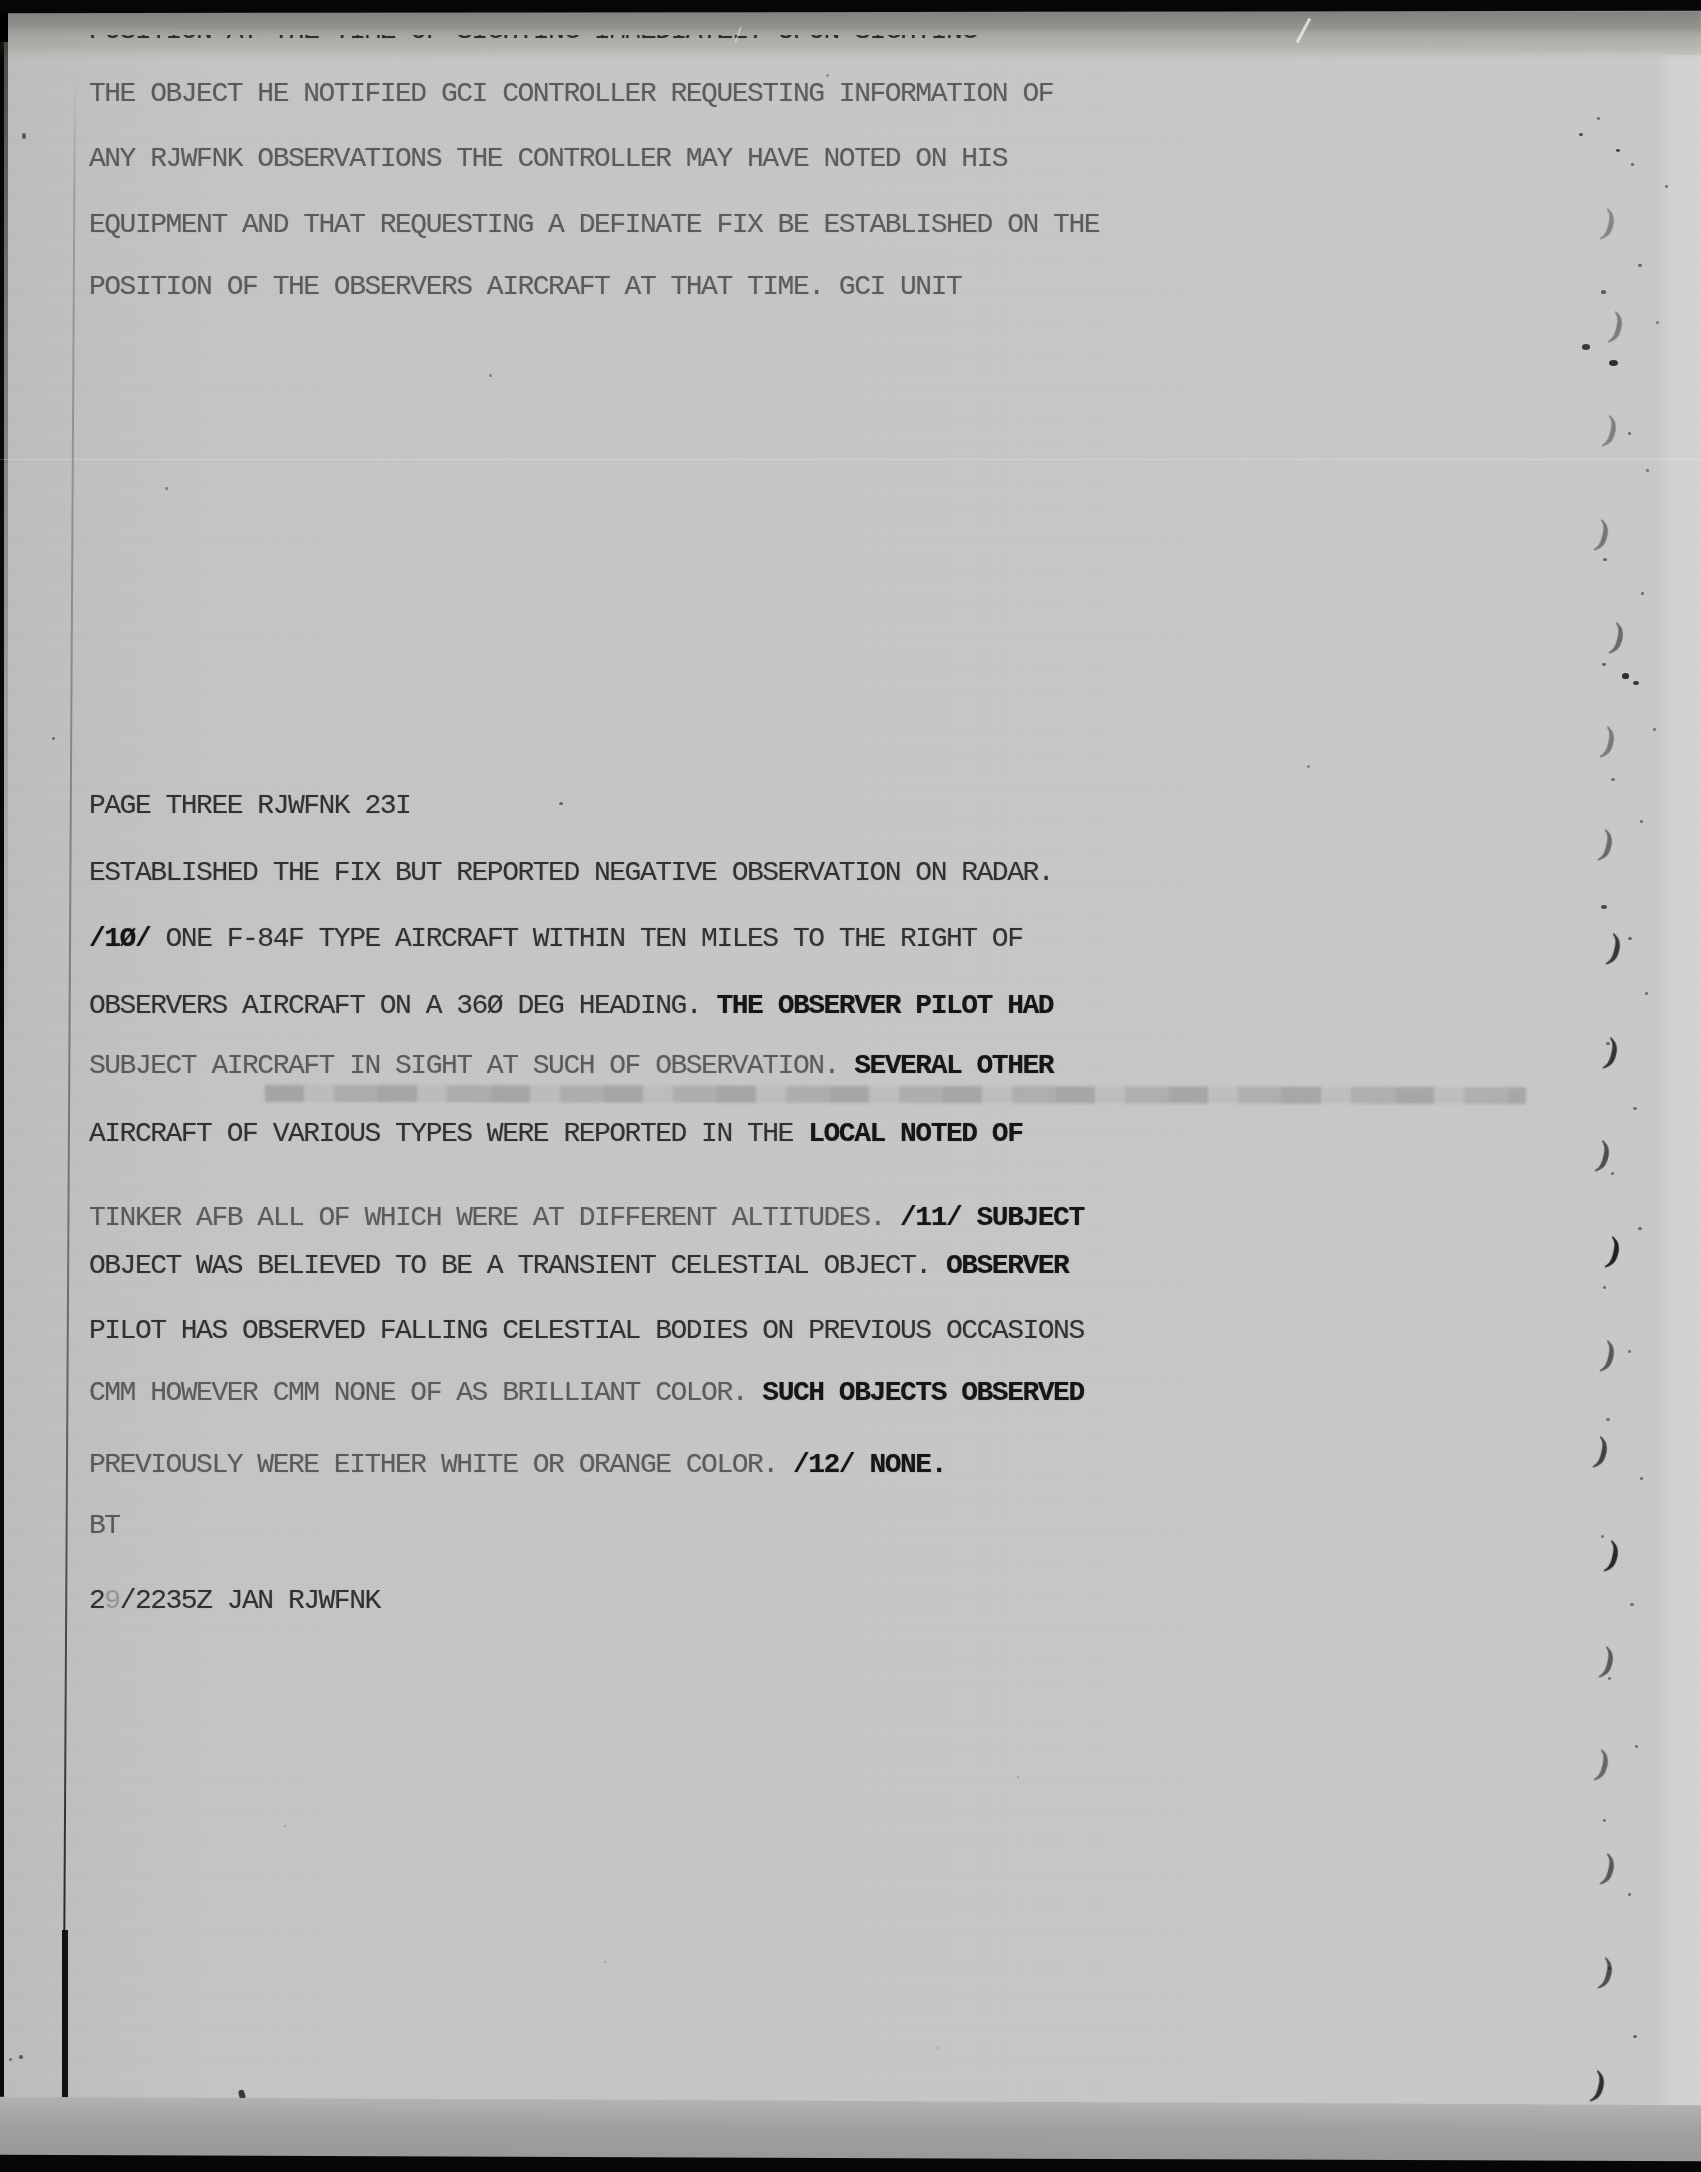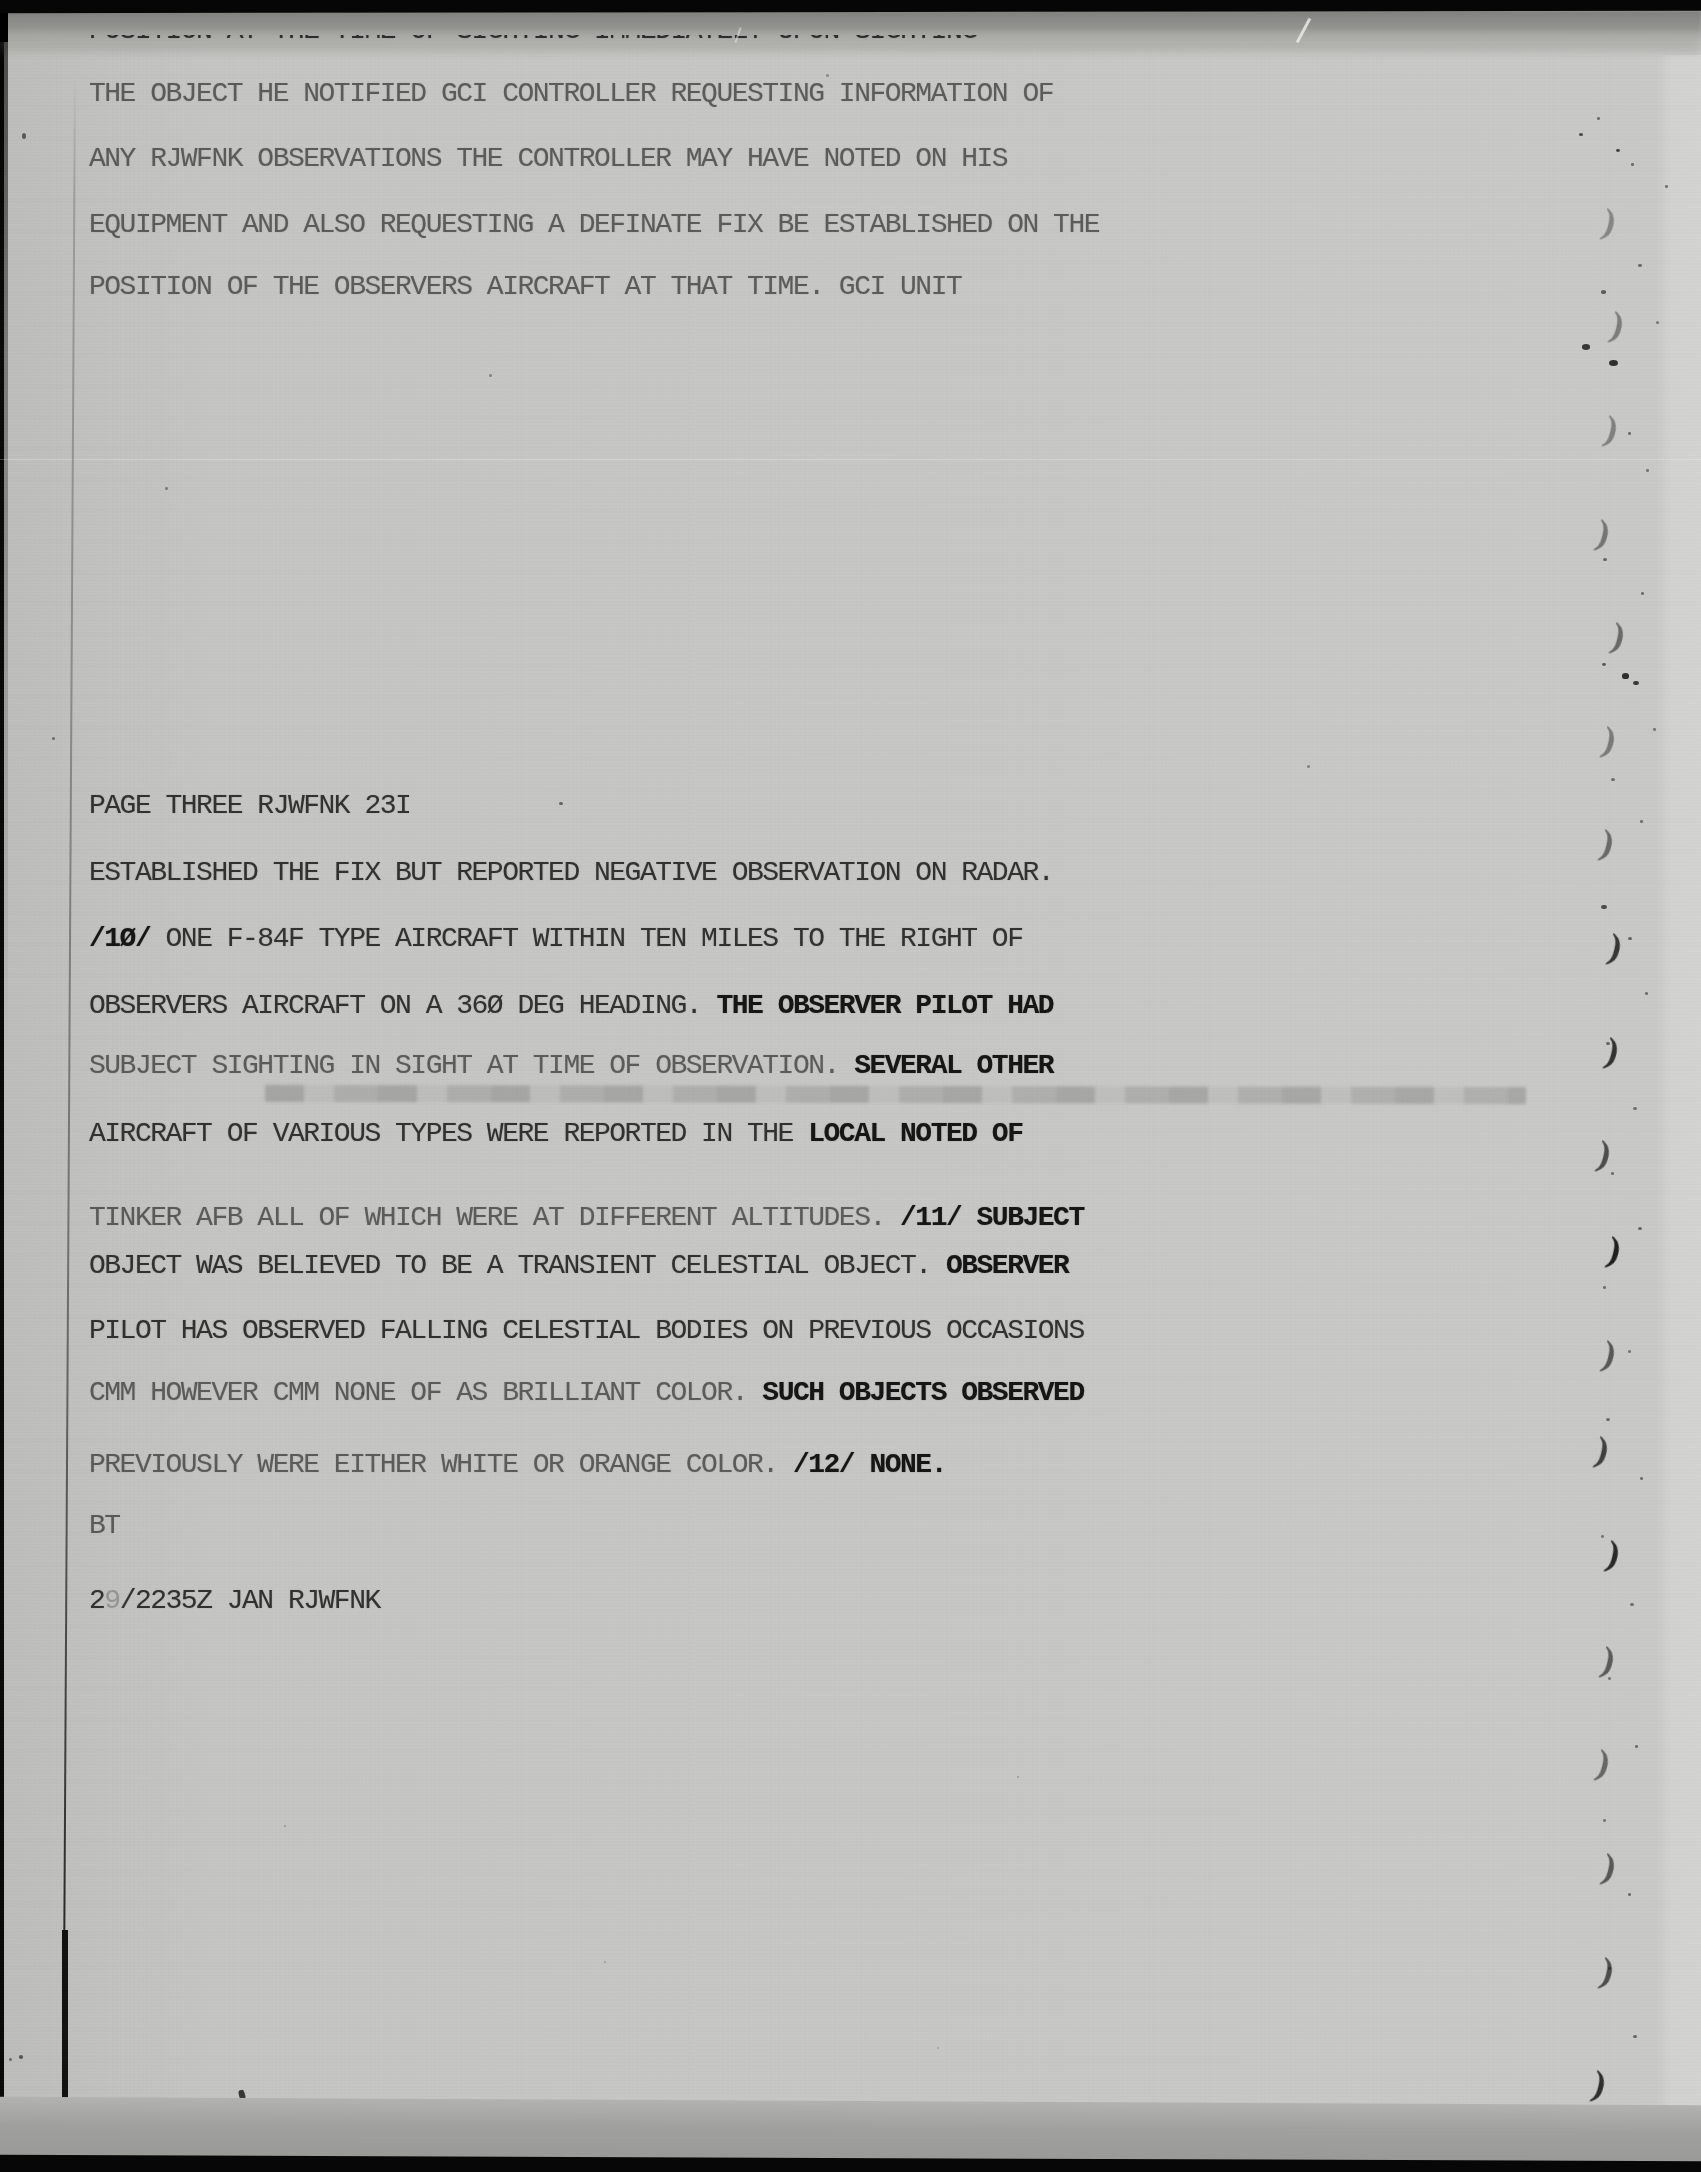--- a/index.html
+++ b/index.html
@@ -66,29 +66,29 @@
   <div id="margin-line" class="abs"></div>
   <div id="margin-line-foot" class="abs"></div>
 
   <div id="clip-wrap" class="abs">
     <div id="clip-line" class="typed tone-normal">POSITION AT THE TIME OF SIGHTING IMMEDIATELY UPON SIGHTING</div>
   </div>
 
   <div id="top-lines">
       <div class="line typed" style="top: 76px;"><span class="tone-faint">THE OBJECT HE NOTIFIED GCI CONTROLLER REQUESTING INFORMATION OF</span></div>
       <div class="line typed" style="top: 141px;"><span class="tone-faint">ANY RJWFNK OBSERVATIONS THE CONTROLLER MAY HAVE NOTED ON HIS</span></div>
-      <div class="line typed" style="top: 207px;"><span class="tone-faint">EQUIPMENT AND ALSO REQUESTING A DEFINATE FIX BE ESTABLISHED ON THE</span></div>
+      <div class="line typed" style="top: 207px;"><span class="tone-faint">EQUIPMENT AND THAT REQUESTING A DEFINATE FIX BE ESTABLISHED ON THE</span></div>
       <div class="line typed" style="top: 269px;"><span class="tone-faint">POSITION OF THE OBSERVERS AIRCRAFT AT THAT TIME. GCI UNIT</span></div>
     </div>
   <div id="main-lines">
       <div class="line typed" style="top: 788px;"><span class="tone-normal">PAGE THREE RJWFNK 23I</span></div>
       <div class="line typed" style="top: 855px;"><span class="tone-normal">ESTABLISHED THE FIX BUT REPORTED NEGATIVE OBSERVATION ON RADAR.</span></div>
       <div class="line typed" style="top: 921px;"><span class="tone-dark">/1Ø/</span><span class="tone-normal"> ONE F-84F TYPE AIRCRAFT WITHIN TEN MILES TO THE RIGHT OF</span></div>
       <div class="line typed" style="top: 988px;"><span class="tone-normal">OBSERVERS AIRCRAFT ON A 36Ø DEG HEADING. </span><span class="tone-dark">THE OBSERVER PILOT HAD</span></div>
-      <div class="line typed" style="top: 1048px;"><span class="tone-faint">SUBJECT SIGHTING IN SIGHT AT TIME OF OBSERVATION. </span><span class="tone-dark">SEVERAL OTHER</span></div>
+      <div class="line typed" style="top: 1048px;"><span class="tone-faint">SUBJECT AIRCRAFT IN SIGHT AT SUCH OF OBSERVATION. </span><span class="tone-dark">SEVERAL OTHER</span></div>
       <div class="line typed" style="top: 1116px;"><span class="tone-normal">AIRCRAFT OF VARIOUS TYPES WERE REPORTED IN THE </span><span class="tone-dark">LOCAL NOTED OF</span></div>
       <div class="line typed" style="top: 1200px;"><span class="tone-faint">TINKER AFB ALL OF WHICH WERE AT DIFFERENT ALTITUDES. </span><span class="tone-dark">/11/ SUBJECT</span></div>
       <div class="line typed" style="top: 1248px;"><span class="tone-normal">OBJECT WAS BELIEVED TO BE A TRANSIENT CELESTIAL OBJECT. </span><span class="tone-dark">OBSERVER</span></div>
       <div class="line typed" style="top: 1313px;"><span class="tone-normal">PILOT HAS OBSERVED FALLING CELESTIAL BODIES ON PREVIOUS OCCASIONS</span></div>
       <div class="line typed" style="top: 1375px; text-align: right;"><span class="tone-faint">CMM HOWEVER CMM NONE OF AS BRILLIANT COLOR. </span><span class="tone-dark">SUCH OBJECTS OBSERVED</span></div>
       <div class="line typed" style="top: 1447px;"><span class="tone-faint">PREVIOUSLY WERE EITHER WHITE OR ORANGE COLOR. </span><span class="tone-dark">/12/ NONE.</span></div>
       <div class="line typed" style="top: 1508px;"><span class="tone-faint">BT</span></div>
       <div class="line typed" style="top: 1583px;"><span class="tone-normal">2</span><span class="tone-ghost">9</span><span class="tone-normal">/2235Z JAN RJWFNK</span></div>
     </div>
 

